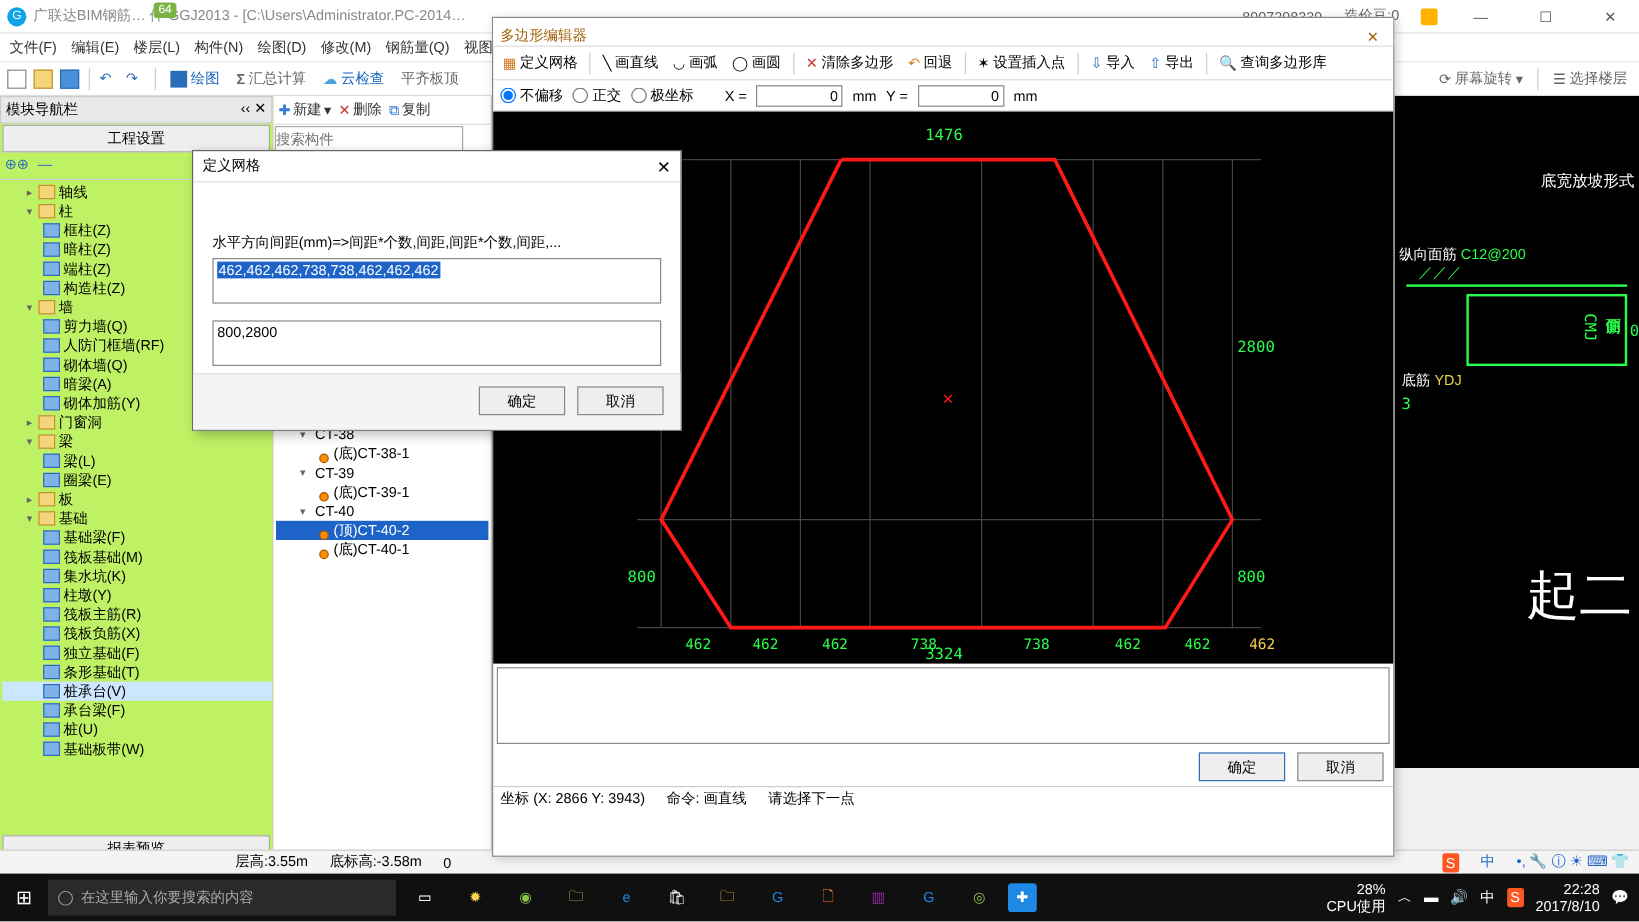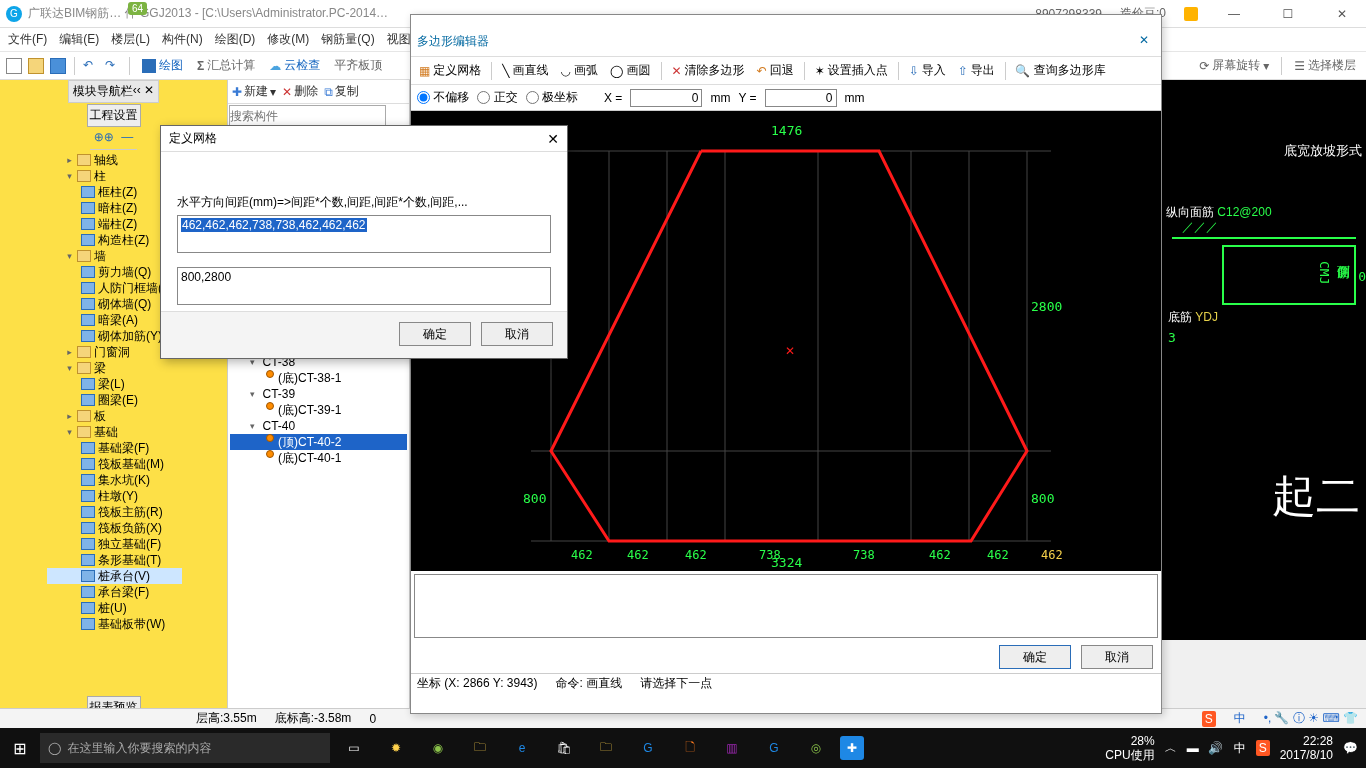--- a/index.html
+++ b/index.html
@@ -19,46 +19,46 @@
 .menubar span { cursor: default; }
 
 
 .maintoolbar { height: 28px; background: #fff; display: flex; align-items: center; padding: 0 6px; gap: 6px; border-bottom: 1px solid #ddd; }
 .maintoolbar .icon { width: 16px; height: 16px; display:inline-block;}
 .maintoolbar .sep { width:1px; height:18px; background:#ccc; margin:0 2px;}
 .tbtn { display:inline-flex; align-items:center; gap:3px; padding:2px 4px; color:#1565c0;}
 .tbtn.gray{color:#666;}
 
 
-.leftpanel { position: absolute; left: 0; top: 80px; width: 228px; bottom: 48px; background: #fde047; border-right: 1px solid #ccc; display:flex; flex-direction:column;align-items:center;}
+.leftpanel { position: absolute; left: 0; top: 80px; width: 228px; bottom: 48px; background: #bef264; border-right: 1px solid #ccc; display:flex; flex-direction:column;}
 .leftpanel .hdr { background: #e8e8e8; border: 1px solid #ccc; padding: 2px 4px; display:flex; justify-content:space-between;}
 .leftpanel .tabbtn { background: #eee; border: 1px solid #aaa; padding: 2px; text-align: center; margin:1px 2px;}
 .leftpanel .tabbtn.active { background: #ddd; }
 .tree { flex:1; overflow:auto; padding: 2px 0 2px 2px; line-height: 16px; }
 .tree .node { padding-left: 18px; white-space:nowrap; display:flex; align-items:center; gap:3px;}
 .tree .node.l2 { padding-left: 34px; }
 .tree .exp { display:inline-block; width:9px; text-align:center; color:#666; font-size:9px;}
 .tree .ic { width:14px; height:12px; display:inline-block; background:#7fb3e8; border:1px solid #2a6db8;}
 .tree .fold { background:#f5d57a; border:1px solid #c0922e;}
 .tree .sel { background:#cde6ff; }
 
 
 .midpanel { position: absolute; left: 228px; top: 80px; width: 182px; bottom: 48px; background: #fff; border-right:1px solid #ccc;}
 .midpanel .tb { height: 24px; border-bottom:1px solid #ddd; display:flex; align-items:center; padding:0 4px; gap:6px;}
 .midpanel .tb .btn{ display:inline-flex; align-items:center; gap:2px; color:#333;}
 .ctree { font-size:12px; line-height:16px; padding:2px; overflow:auto; height: calc(100% - 48px);}
-.ctree .item{ padding-left:36px; display:flex; align-items:flex-start; gap:4px;}
+.ctree .item{ padding-left:36px; display:flex; align-items:flex-end; gap:4px;}
 .ctree .item .dot{width:8px;height:8px;border-radius:50%;background:#ff8c00;border:1px solid #a05600;}
 .ctree .grp{ padding-left:20px; display:flex; align-items:center; gap:4px;}
 .ctree .sel{ background:#1e64c8; color:#fff;}
 .midpanel .search{height:22px;border:1px solid #aaa;margin:1px;}
 
 
 .polywin { position: absolute; left: 410px; top: 14px; width: 752px; height: 700px; background: #fff; border: 1px solid #888; box-shadow: 2px 2px 8px rgba(0,0,0,.2); z-index: 5;}
-.polywin .pwtitle { height: 24px; background: #fff; border-bottom: 1px solid #ddd; display:flex; align-items:flex-start; padding:0 6px; color:#0369a1;margin-top:18px;}
+.polywin .pwtitle { height: 24px; background: #fff; border-bottom: 1px solid #ddd; display:flex; align-items:flex-end; padding:0 6px; color:#a16207;}
 .polywin .pwtitle .cls{margin-left:auto; width:22px; text-align:center;}
 .polywin .pwtoolbar { height: 28px; border-bottom:1px solid #ddd; display:flex; align-items:center; padding:0 4px; gap:4px;}
 .polywin .pwtoolbar .ti{display:inline-flex; align-items:center; gap:3px; padding:2px 4px;}
 .polywin .pwtoolbar .sep{width:1px;height:18px;background:#ccc;margin:0 2px;}
 .polywin .pwopt { height: 26px; border-bottom:1px solid #ccc; display:flex; align-items:center; padding:0 6px; gap:8px;}
 .polywin .pwopt input[type=text]{ width:72px; height:18px; border:1px solid #888; text-align:right; padding:0 3px;}
 .polywin .pwopt input[type=radio]{vertical-align:middle;}
 .polywin .canvas { height: 460px; background: #000; position:relative; overflow:hidden;}
 .polywin .canvas .grid line{ stroke:#444; stroke-width:1;}
 .polywin .canvas .poly{ stroke:#ff1a1a; stroke-width:3; fill:none;}

